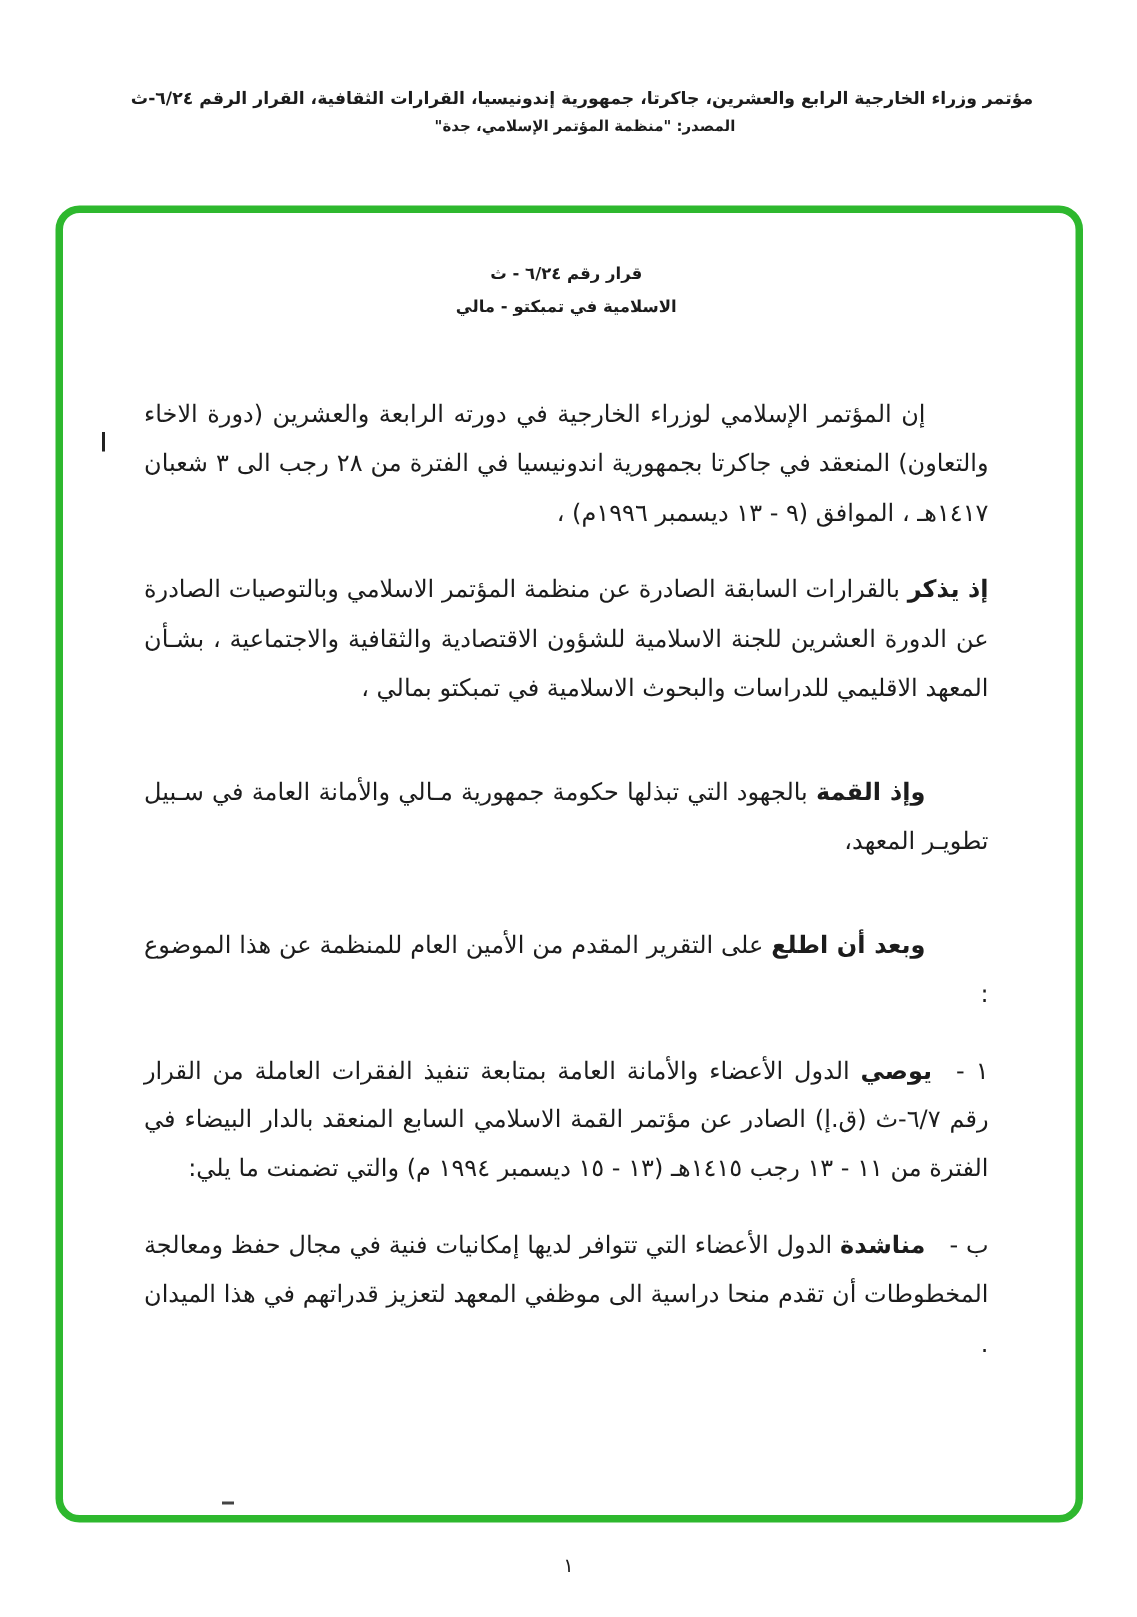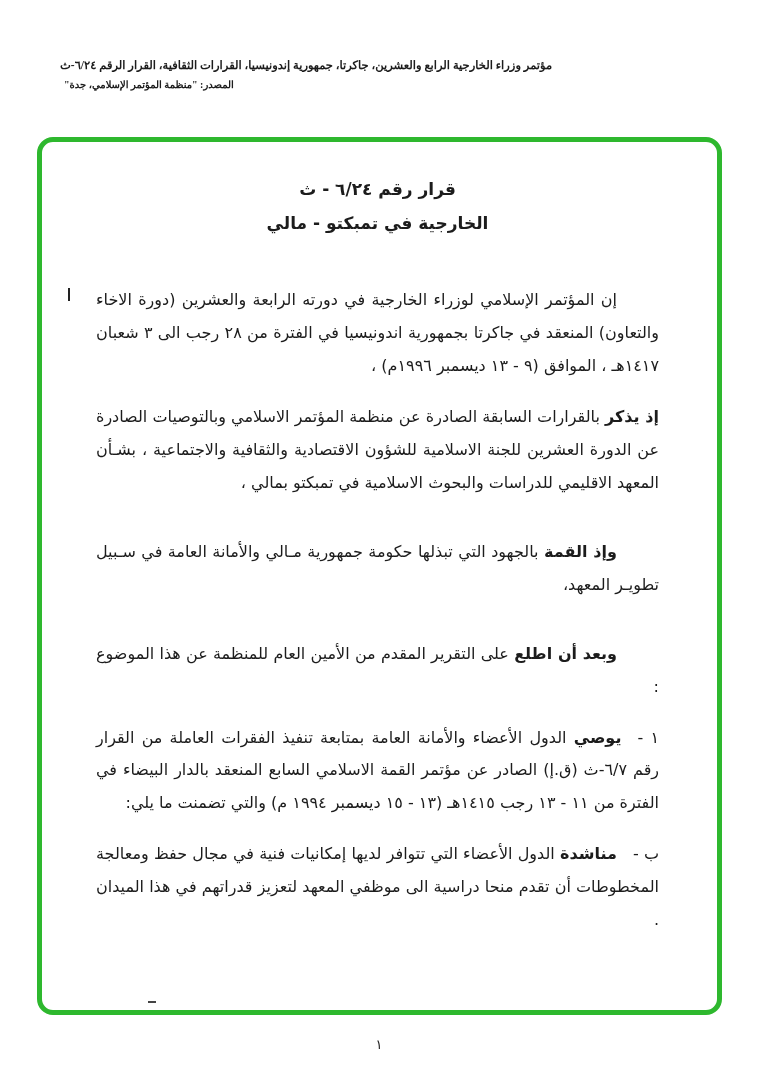--- a/index.html
+++ b/index.html
@@ -13,23 +13,22 @@
     color: #1c1c1c;
   }
 
   
   .doc-header {
     position: absolute;
     top: 57px;
     right: 42px;
     left: 60px;
     direction: rtl;
-    text-align: left;
+    text-align: center;
     font-weight: bold;
-    font-family: Liberation Serif, serif;
   }
   .doc-header .h1 { font-size: 11.5px; letter-spacing: 0; line-height: 1.4; }
   .doc-header .h2 { font-size: 10px; margin-top: 6px; padding-left: 4px; }
 
   
   .green-box {
     position: absolute;
     top: 137px;
     left: 37px;
     width: 685px;
@@ -37,21 +36,21 @@
     box-sizing: border-box;
     border: 5px solid #2eb82e;
     border-radius: 16px;
     padding: 30px 58px 18px 54px;
     direction: rtl;
   }
 
   .title {
     text-align: center;
     font-weight: bold;
-    font-size: 17px;
+    font-size: 11px;
     line-height: 2.0;
     margin-bottom: 44px;
   }
 
   .body-text {
     font-size: 16px;
     line-height: 2.06;
     text-align: justify;
   }
   .para { margin: 0 0 18px 0; }
@@ -89,21 +88,21 @@
 <div class="page">
 
   <header class="doc-header">
     <div class="h1">مؤتمر وزراء الخارجية الرابع والعشرين، جاكرتا، جمهورية إندونيسيا، القرارات الثقافية، القرار الرقم ٦/٢٤-ث</div>
     <div class="h2">المصدر:  "منظمة المؤتمر الإسلامي، جدة"</div>
   </header>
 
   <div class="green-box" style="border-color: rgb(46, 184, 46);">
     <div class="title">
       <div>قرار رقم ٦/٢٤ - ث</div>
-      <div>الخارجية في تمبكتو - مالي</div>
+      <div>الاسلامية في تمبكتو - مالي</div>
     </div>
     <div class="body-text">
         <p class="para indent"><span class="ptext">إن المؤتمر الإسلامي لوزراء الخارجية  في دورته الرابعة والعشرين (دورة الاخاء والتعاون) المنعقد في جاكرتا بجمهورية اندونيسيا في الفترة من ٢٨ رجب الى ٣ شعبان ١٤١٧هـ ، الموافق (٩ - ١٣ ديسمبر ١٩٩٦م) ،</span></p>
         <p class="para flush"><strong class="lead">إذ يذكر</strong> <span class="ptext">بالقرارات السابقة الصادرة عن منظمة المؤتمر الاسلامي وبالتوصيات الصادرة عن الدورة العشرين للجنة الاسلامية للشؤون الاقتصادية والثقافية والاجتماعية ، بشـأن المعهد الاقليمي للدراسات والبحوث الاسلامية في تمبكتو بمالي ،</span></p>
         <p class="para indent"><strong class="lead">وإذ القمة</strong> <span class="ptext">بالجهود التي تبذلها حكومة جمهورية مـالي والأمانة العامة في سـبيل تطويـر المعهد،</span></p>
         <p class="para indent"><strong class="lead">وبعد أن اطلع</strong> <span class="ptext">على التقرير المقدم من الأمين العام للمنظمة عن هذا الموضوع :</span></p>
         <p class="para item"><span class="marker">١ -</span><strong class="lead">يوصي</strong> <span class="ptext">الدول الأعضاء والأمانة العامة  بمتابعة تنفيذ الفقرات العاملة من القرار رقم ٦/٧-ث (ق.إ) الصادر عن مؤتمر القمة الاسلامي السابع المنعقد بالدار البيضاء في الفترة من ١١ - ١٣ رجب ١٤١٥هـ (١٣ - ١٥ ديسمبر ١٩٩٤ م) والتي تضمنت ما يلي:</span></p>
         <p class="para item"><span class="marker">ب -</span><strong class="lead">مناشدة</strong> <span class="ptext">الدول الأعضاء التي تتوافر لديها إمكانيات فنية في مجال حفظ ومعالجة المخطوطات أن تقدم منحا دراسية الى موظفي المعهد لتعزيز قدراتهم في هذا الميدان .</span></p>
       </div>
   </div>

